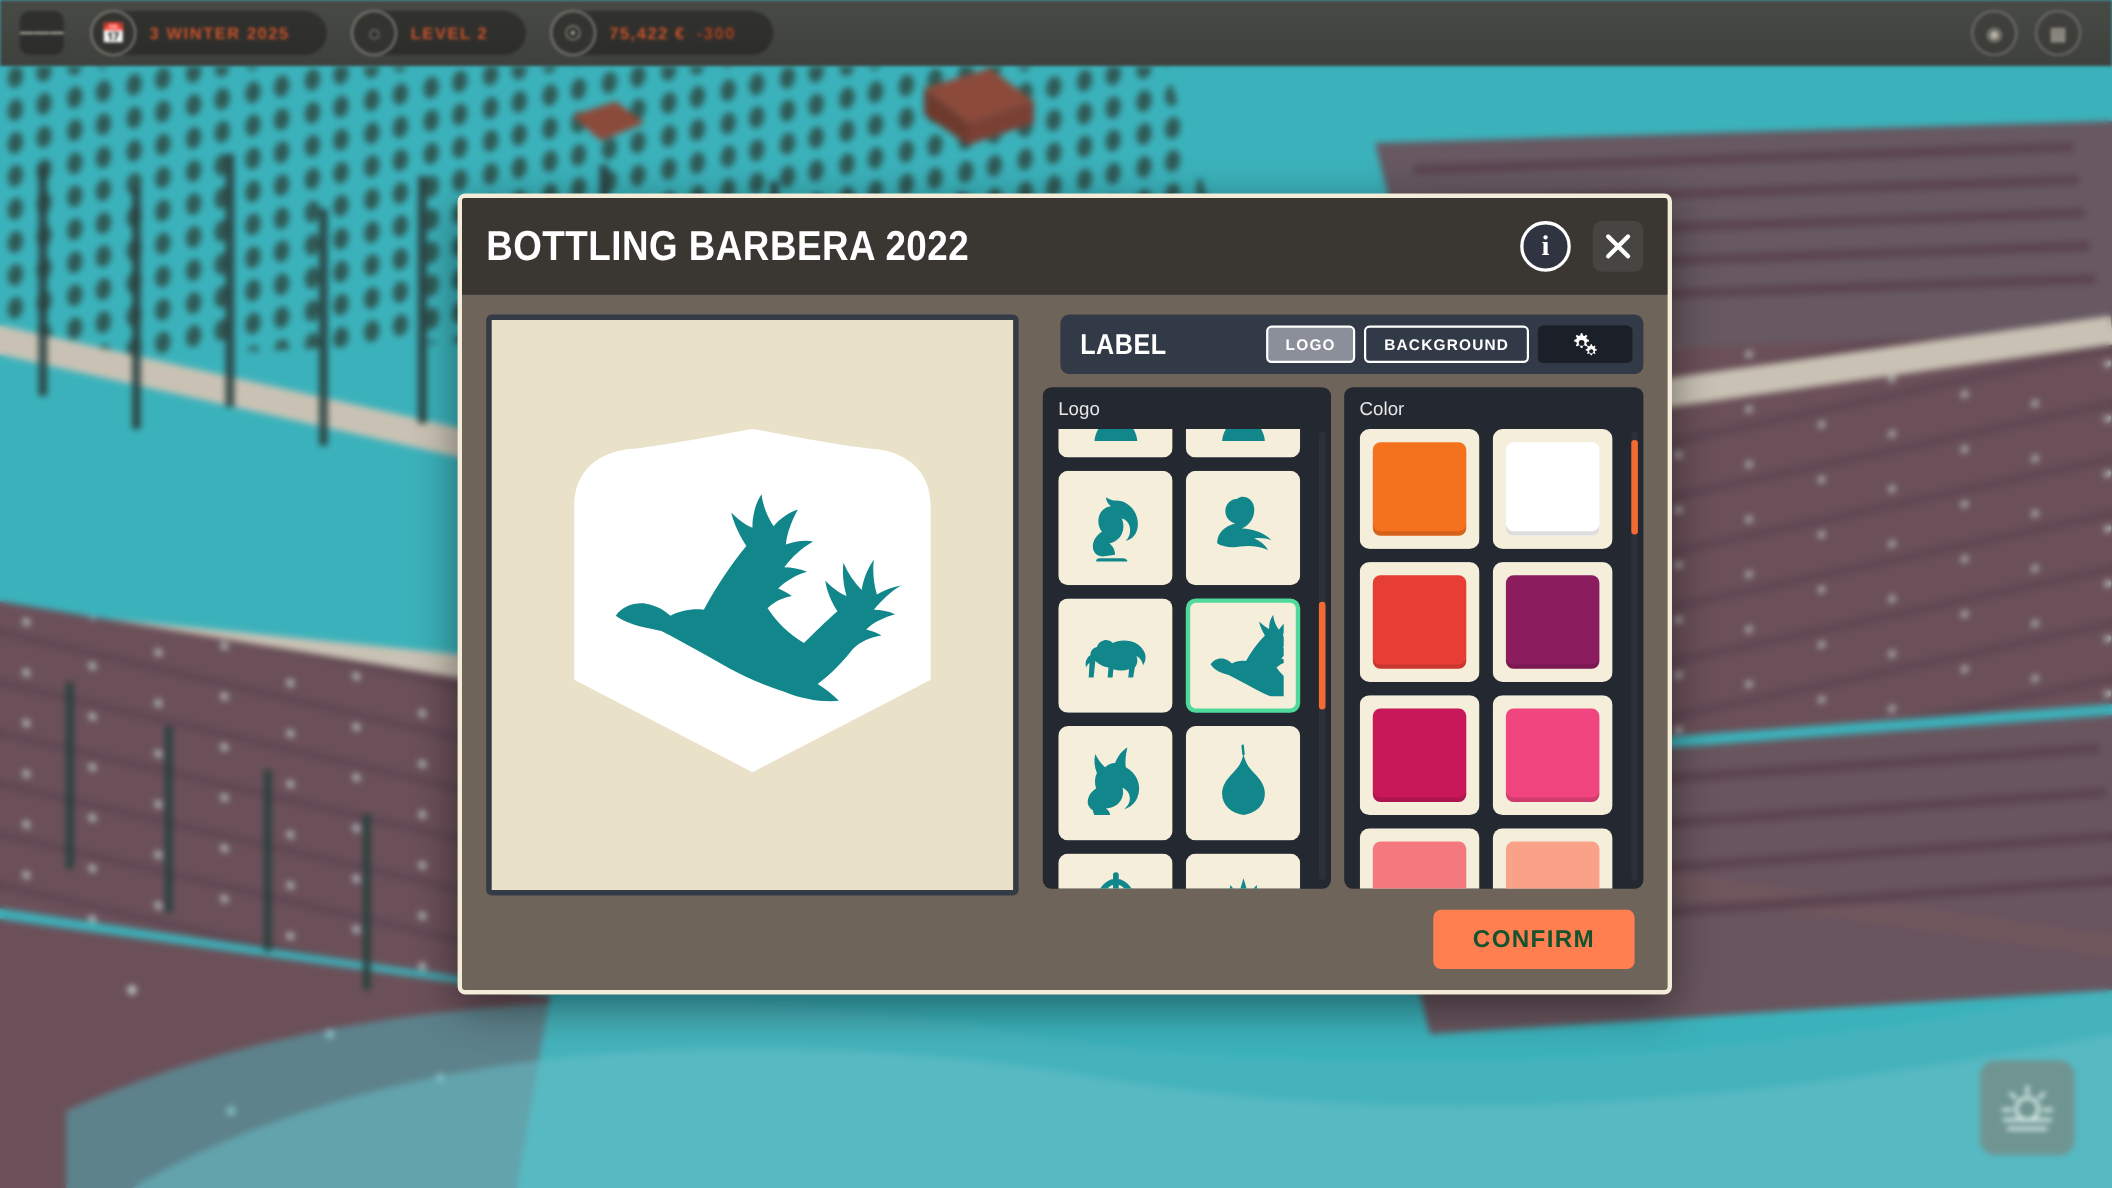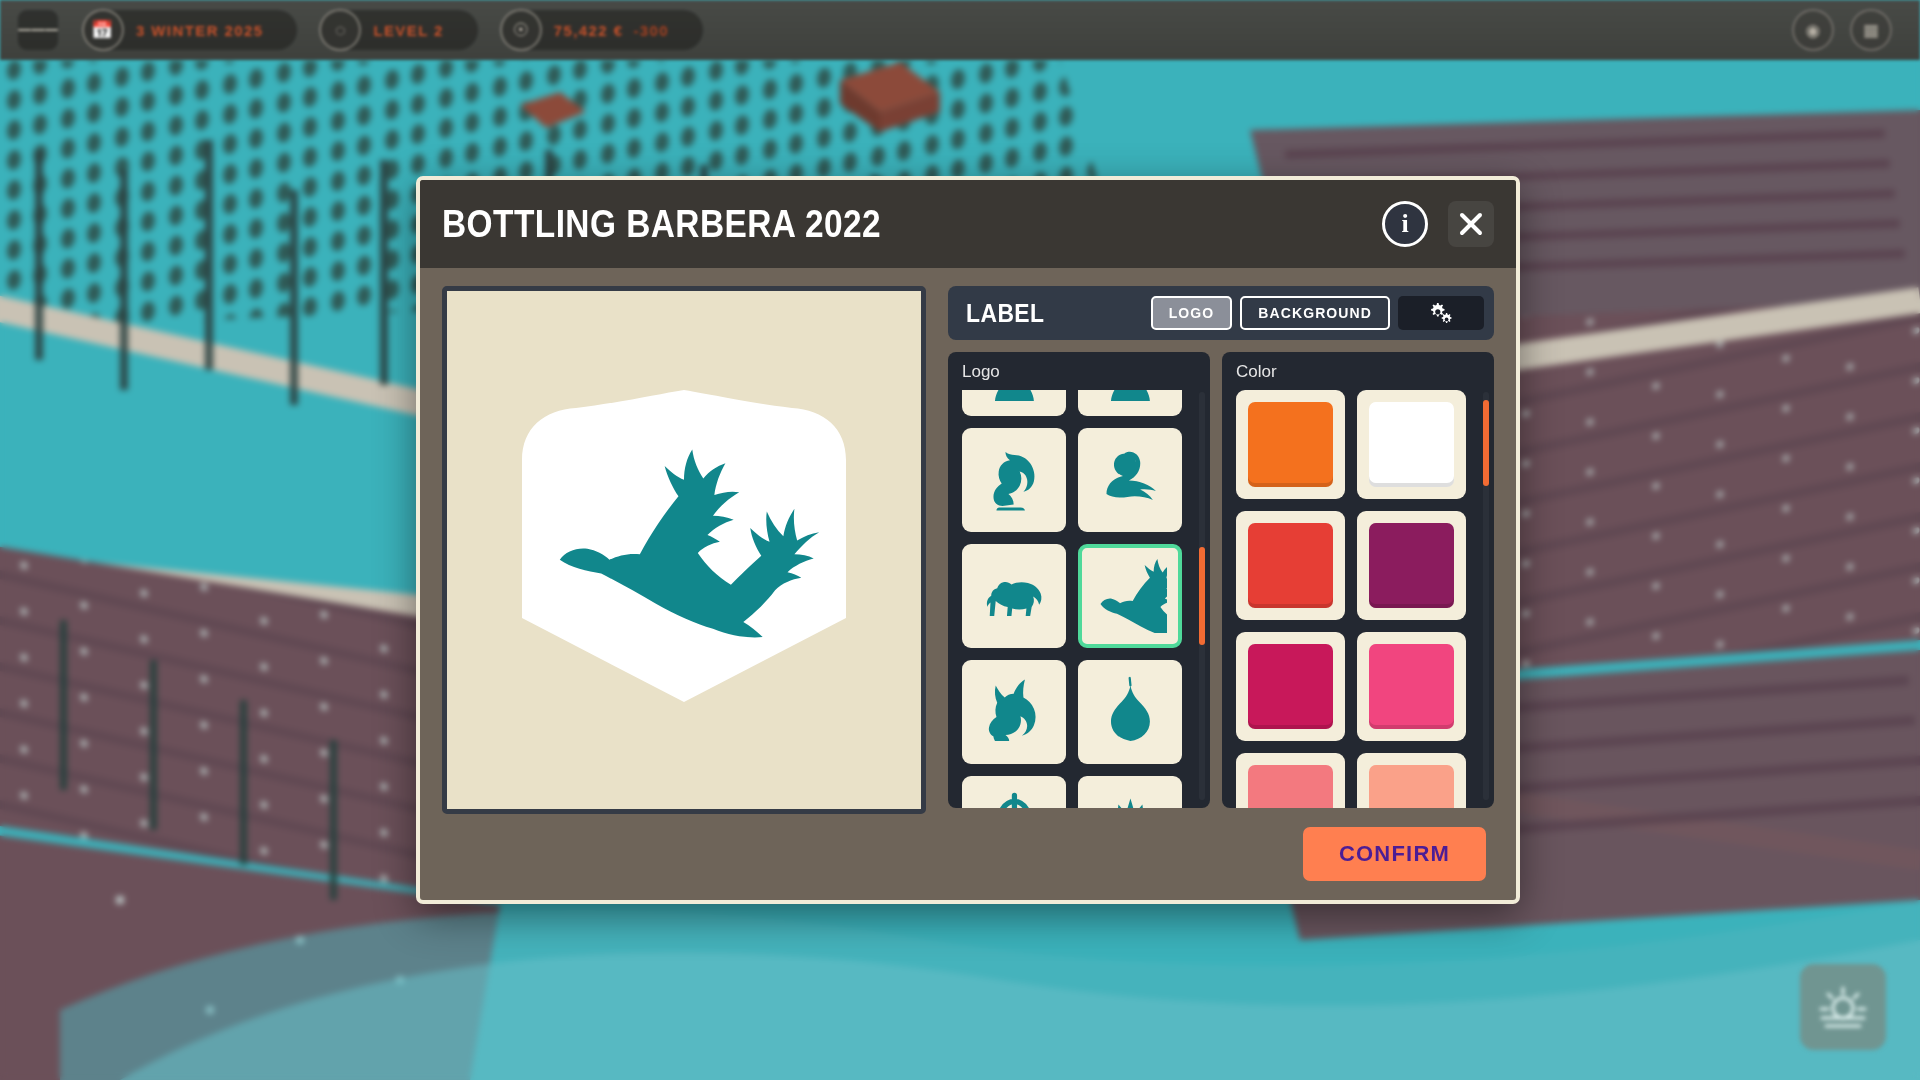--- a/index.html
+++ b/index.html
@@ -188,20 +188,21 @@
   }
 
   #label-toolbar {
     height: 54px;
     background: #323a47;
     border-radius: 8px;
     display: flex;
     align-items: center;
     padding: 0 10px 0 18px;
     flex: 0 0 auto;
+    margin-left: 16px;
   }
   #label-toolbar-title {
     color: #ffffff;
     font-size: 26px;
     font-weight: bold;
     letter-spacing: 0.5px;
     transform: scaleX(0.88);
     transform-origin: left center;
   }
   #toolbar-tabs { margin-left: auto; display: flex; align-items: center; gap: 8px; }
@@ -312,21 +313,21 @@
   #dialog-footer {
     flex: 0 0 auto;
     height: 86px;
     display: flex;
     align-items: center;
     justify-content: flex-end;
     padding: 0 30px 6px 0;
   }
   #confirm-button {
     background: #ff7f50;
-    color: #4c1d95;
+    color: #14532d;
     border: none;
     border-radius: 7px;
     height: 54px;
     padding: 0 36px;
     font-size: 22px;
     font-weight: bold;
     letter-spacing: 1.2px;
     cursor: pointer;
     font-family: "Liberation Sans", sans-serif;
   }

